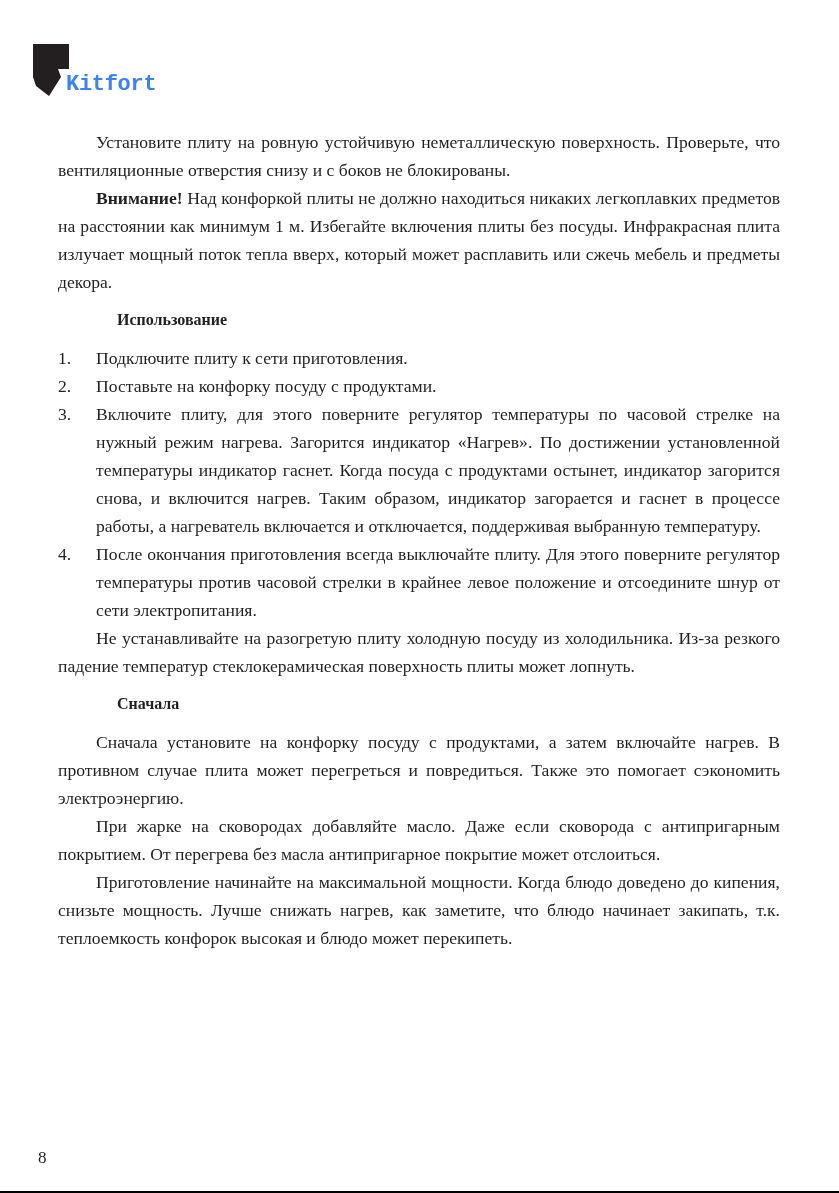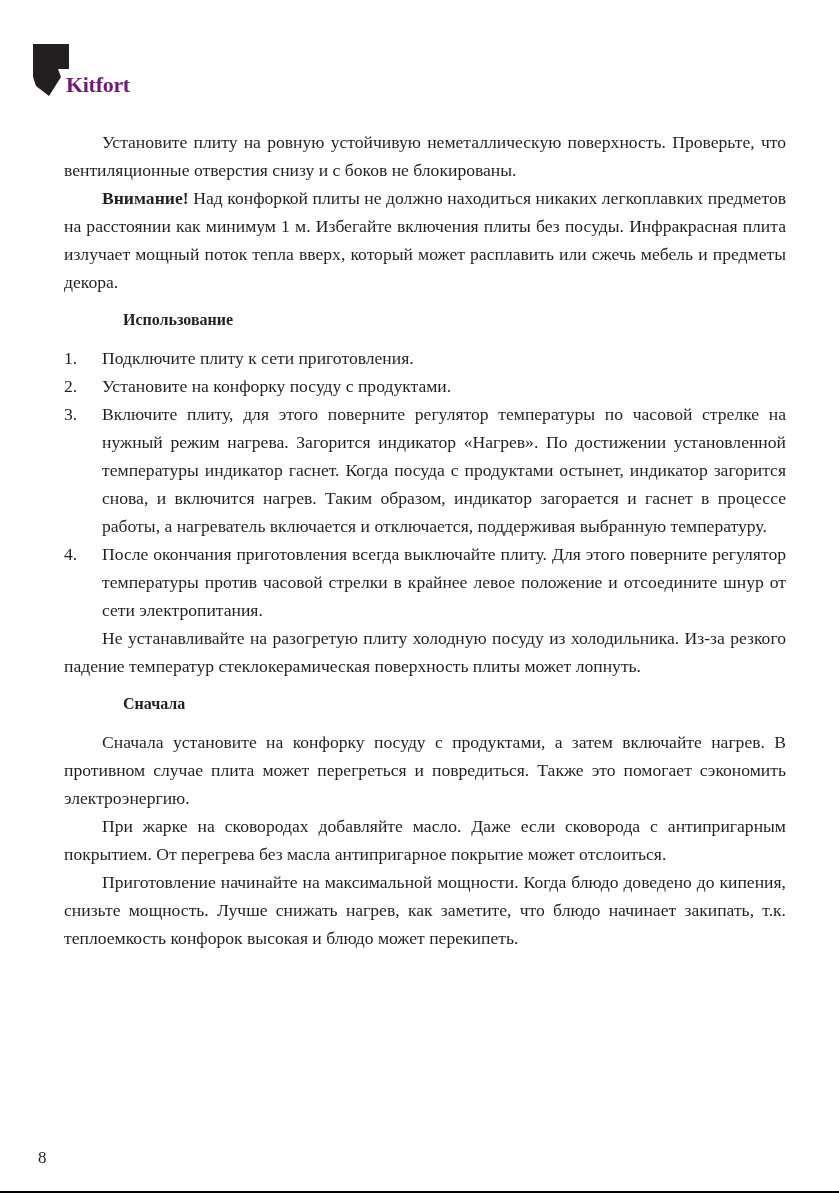--- a/index.html
+++ b/index.html
@@ -4,25 +4,25 @@
 <style>
   html, body { margin: 0; padding: 0; }
   body {
     width: 839px; height: 1193px; background: #ffffff; position: relative; overflow: hidden;
     font-family: "Liberation Serif", "DejaVu Serif", serif; color: #231f20;
   }
   .logo { position: absolute; left: 33px; top: 44px; width: 110px; height: 55px; }
   .logo svg { position: absolute; left: 0; top: 0; }
   .logo .brand {
     position: absolute; left: 33px; top: 28px;
-    font-family: Liberation Serif, serif; font-weight: bold;
-    font-size: 22px; letter-spacing: -0.3px; color: #701a75; text-align: center;
+    font-family: Liberation Mono, monospace; font-weight: bold;
+    font-size: 22px; letter-spacing: -0.3px; color: #3b82f6; text-align: center;
   }
   .content {
-    position: absolute; left: 64px; top: 128px; width: 722px;
+    position: absolute; left: 58px; top: 128px; width: 722px;
     font-size: 17.6px; line-height: 28px; text-align: justify;
   }
   .content p { margin: 0; text-indent: 38px; }
   .content h3 { margin: 10px 0 10px 59px; font-size: 16px; font-weight: bold; line-height: 28px; }
   .content ol { margin: 0; padding: 0; list-style: none; }
   .content ol li { position: relative; padding-left: 38px; }
   .content ol li .num { position: absolute; left: 0; top: 0; }
   .page-number { position: absolute; left: 38px; top: 1148px; font-size: 17px; }
   .bottom-rule { position: absolute; left: 0; right: 0; bottom: 0; height: 2px; background: #000; }
   b { font-weight: bold; }
@@ -37,21 +37,21 @@
   <span class="brand">Kitfort</span>
 </div>
 
 <div class="content">
   <p>Установите плиту на ровную устойчивую неметаллическую поверхность. Проверьте, что вентиляционные отверстия снизу и с боков не блокированы.</p>
   <p><b>Внимание!</b><span> Над конфоркой плиты не должно находиться никаких легкоплавких предметов на расстоянии как минимум 1 м. Избегайте включения плиты без посуды. Инфракрасная плита излучает мощный поток тепла вверх, который может расплавить или сжечь мебель и предметы декора.</span></p>
 
   <h3>Использование</h3>
   <ol>
     <li><span class="num">1.</span><span>Подключите плиту к сети приготовления.</span></li>
-    <li><span class="num">2.</span><span>Установите на конфорку посуду с продуктами.</span></li>
+    <li><span class="num">2.</span><span>Поставьте на конфорку посуду с продуктами.</span></li>
     <li><span class="num">3.</span><span>Включите плиту, для этого поверните регулятор температуры по часовой стрелке на нужный режим нагрева. Загорится индикатор «Нагрев». По достижении установленной температуры индикатор гаснет. Когда посуда с продуктами остынет, индикатор загорится снова, и включится нагрев. Таким образом, индикатор загорается и гаснет в процессе работы, а нагреватель включается и отключается, поддерживая выбранную температуру.</span></li>
     <li><span class="num">4.</span><span>После окончания приготовления всегда выключайте плиту. Для этого поверните регулятор температуры против часовой стрелки в крайнее левое положение и отсоедините шнур от сети электропитания.</span></li>
   </ol>
   <p>Не устанавливайте на разогретую плиту холодную посуду из холодильника. Из-за резкого падение температур стеклокерамическая поверхность плиты может лопнуть.</p>
 
   <h3>Сначала</h3>
   <p>Сначала установите на конфорку посуду с продуктами, а затем включайте нагрев. В противном случае плита может перегреться и повредиться. Также это помогает сэкономить электроэнергию.</p>
   <p>При жарке на сковородах добавляйте масло. Даже если сковорода с антипригарным покрытием. От перегрева без масла антипригарное покрытие может отслоиться.</p>
   <p>Приготовление начинайте на максимальной мощности. Когда блюдо доведено до кипения, снизьте мощность. Лучше снижать нагрев, как заметите, что блюдо начинает закипать, т.к. теплоемкость конфорок высокая и блюдо может перекипеть.</p>
 </div>

